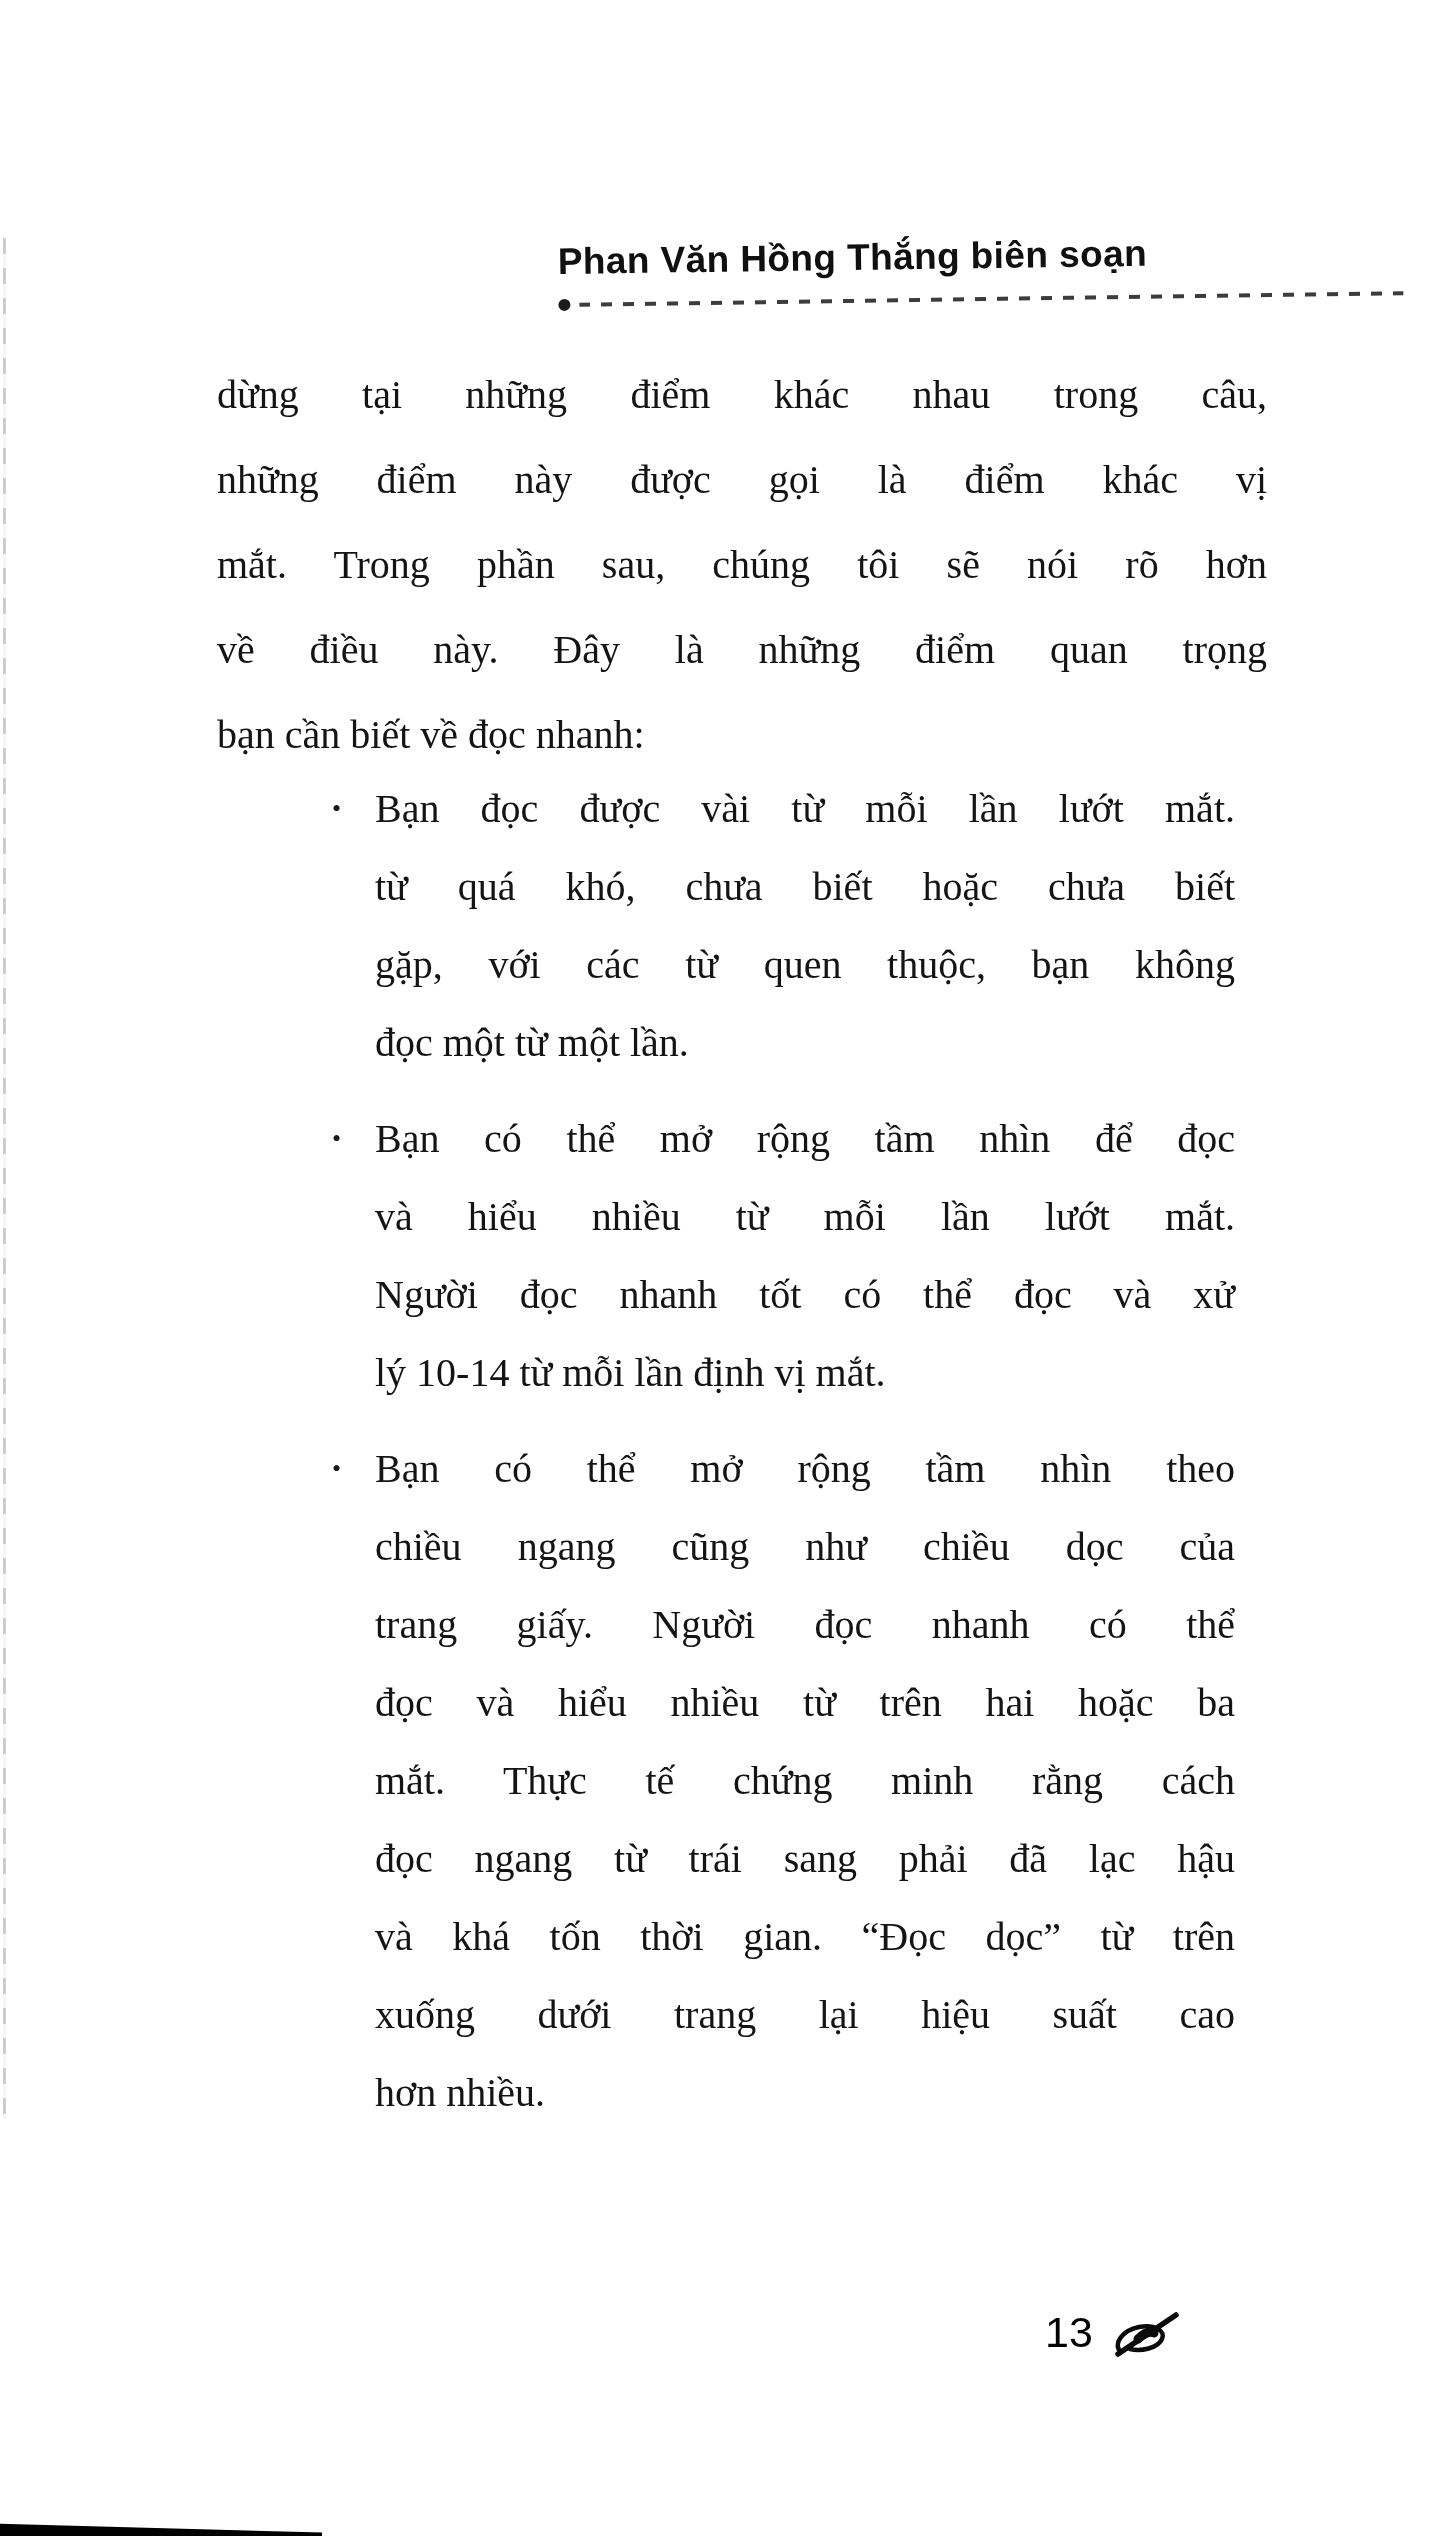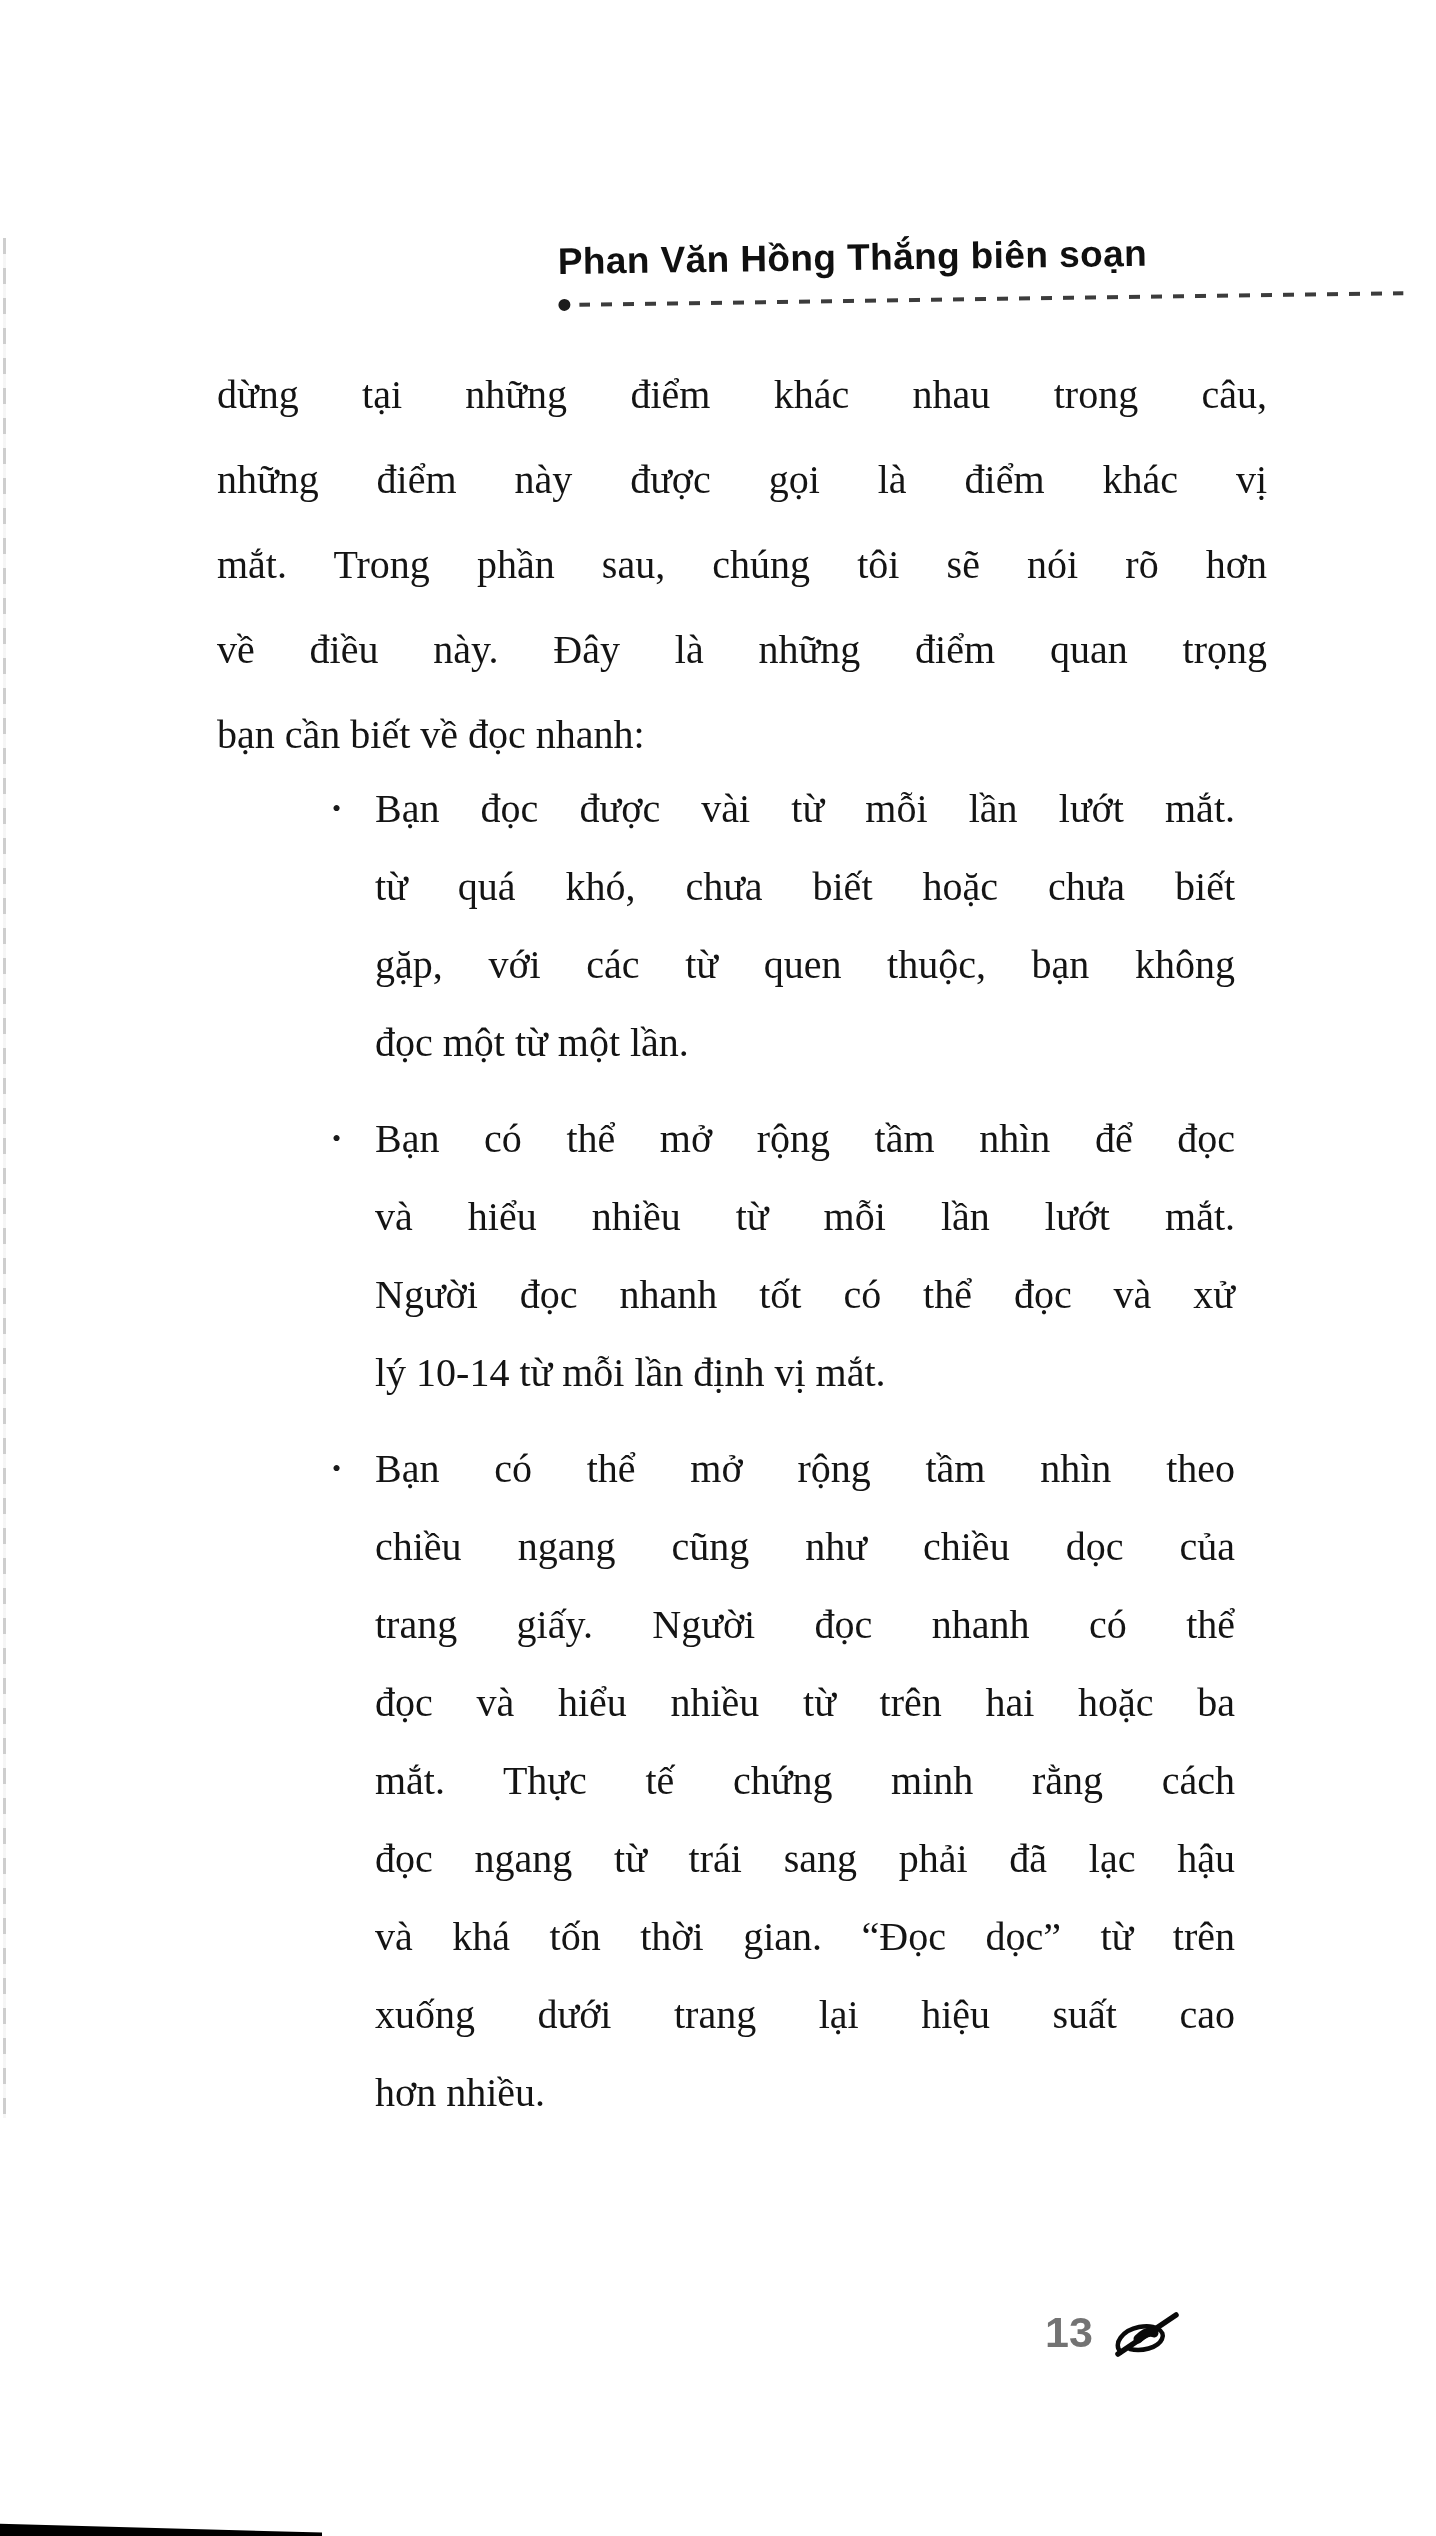--- a/index.html
+++ b/index.html
@@ -60,21 +60,21 @@
     font-size:26px;line-height:78px;color:#1a1a1a;
   }
 
   
   .footer{
     position:absolute;left:1045px;top:2306px;
     display:flex;align-items:center;gap:16px;
   }
   .page-number{
     font-family:"Liberation Sans", sans-serif;
-    font-weight:700;font-size:43px;color:#737373;
+    font-weight:400;font-size:43px;color:#000000;
   }
   .pen-icon svg{display:block;}
 
   
   .bottom-wedge{
     position:absolute;left:0;bottom:0;width:322px;height:13px;
     background:#000;
     clip-path:polygon(0 6%, 100% 74%, 100% 100%, 0 100%);
   }
 </style>

